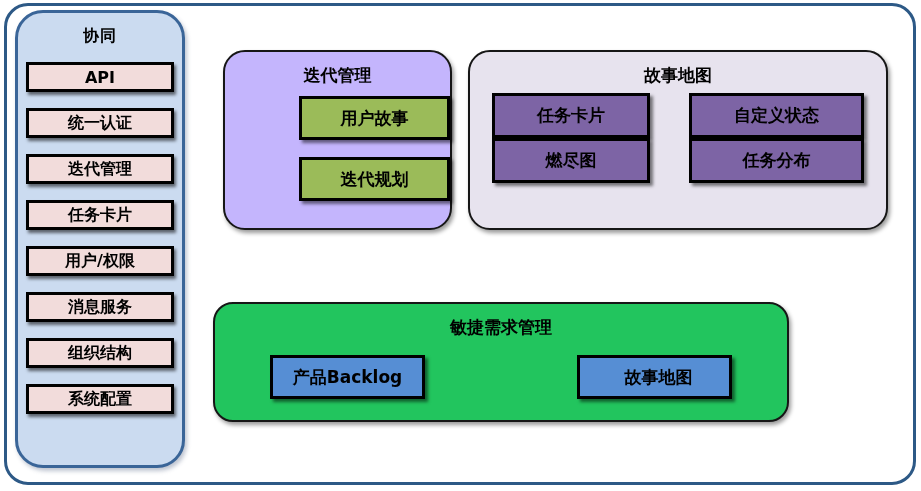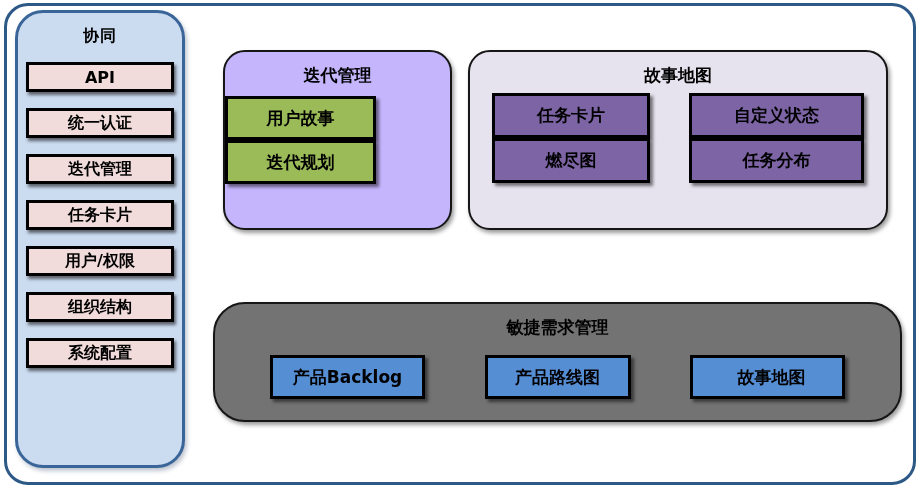--- a/index.html
+++ b/index.html
@@ -93,21 +93,22 @@
   
   .group-iteration {
     left: 223px; top: 50px;
     width: 229px; height: 180px;
     background: #c4b5fd;
     border-radius: 22px;
   }
   .group-iteration .btn-col {
     display: flex;
     flex-direction: column;
-    align-items: flex-start;
+    align-items: flex-end;
+    gap: 17px;
     margin-top: 9px;
   }
   .btn-green {
     width: 151px;
     height: 44px;
     background: #9bbb59;
   }
   
   .group-kanban {
     left: 468px; top: 50px;
@@ -121,23 +122,23 @@
     justify-content: space-between;
     padding: 6px 22px 0 22px;
   }
   .btn-purple {
     height: 45px;
     background: #7d64a5;
   }
   
   .group-agile {
     left: 213px; top: 302px;
-    width: 689px; height: 120px;
-    background: #737373;
-    border-radius: 32px;
+    width: 576px; height: 120px;
+    background: #22c55e;
+    border-radius: 20px;
   }
   .group-agile .btn-row {
     display: flex;
     justify-content: space-between;
     padding: 0 55px;
     margin-top: 16px;
   }
   .btn-blue {
     height: 44px;
     background: #568ed4;
@@ -165,20 +166,23 @@
       <div class="pill">
         <span>迭代管理</span>
       </div>
       <div class="pill">
         <span>任务卡片</span>
       </div>
       <div class="pill">
         <span>用户/权限</span>
       </div>
       <div class="pill">
+        <span>消息服务</span>
+      </div>
+      <div class="pill">
         <span>组织结构</span>
       </div>
       <div class="pill">
         <span>系统配置</span>
       </div>
     </div>
   </div>
 
   <div class="group group-iteration">
     <div class="group-title">迭代管理</div>
@@ -209,21 +213,18 @@
       </div>
     </div>
   </div>
 
   <div class="group group-agile">
     <div class="group-title">敏捷需求管理</div>
     <div class="btn-row">
       <div class="fbtn btn-blue w1">
         <span>产品Backlog</span>
       </div>
-      <div class="fbtn btn-blue w2">
-        <span>产品路线图</span>
-      </div>
       <div class="fbtn btn-blue w3">
         <span>故事地图</span>
       </div>
     </div>
   </div>
 </div>
 
 </body></html>

